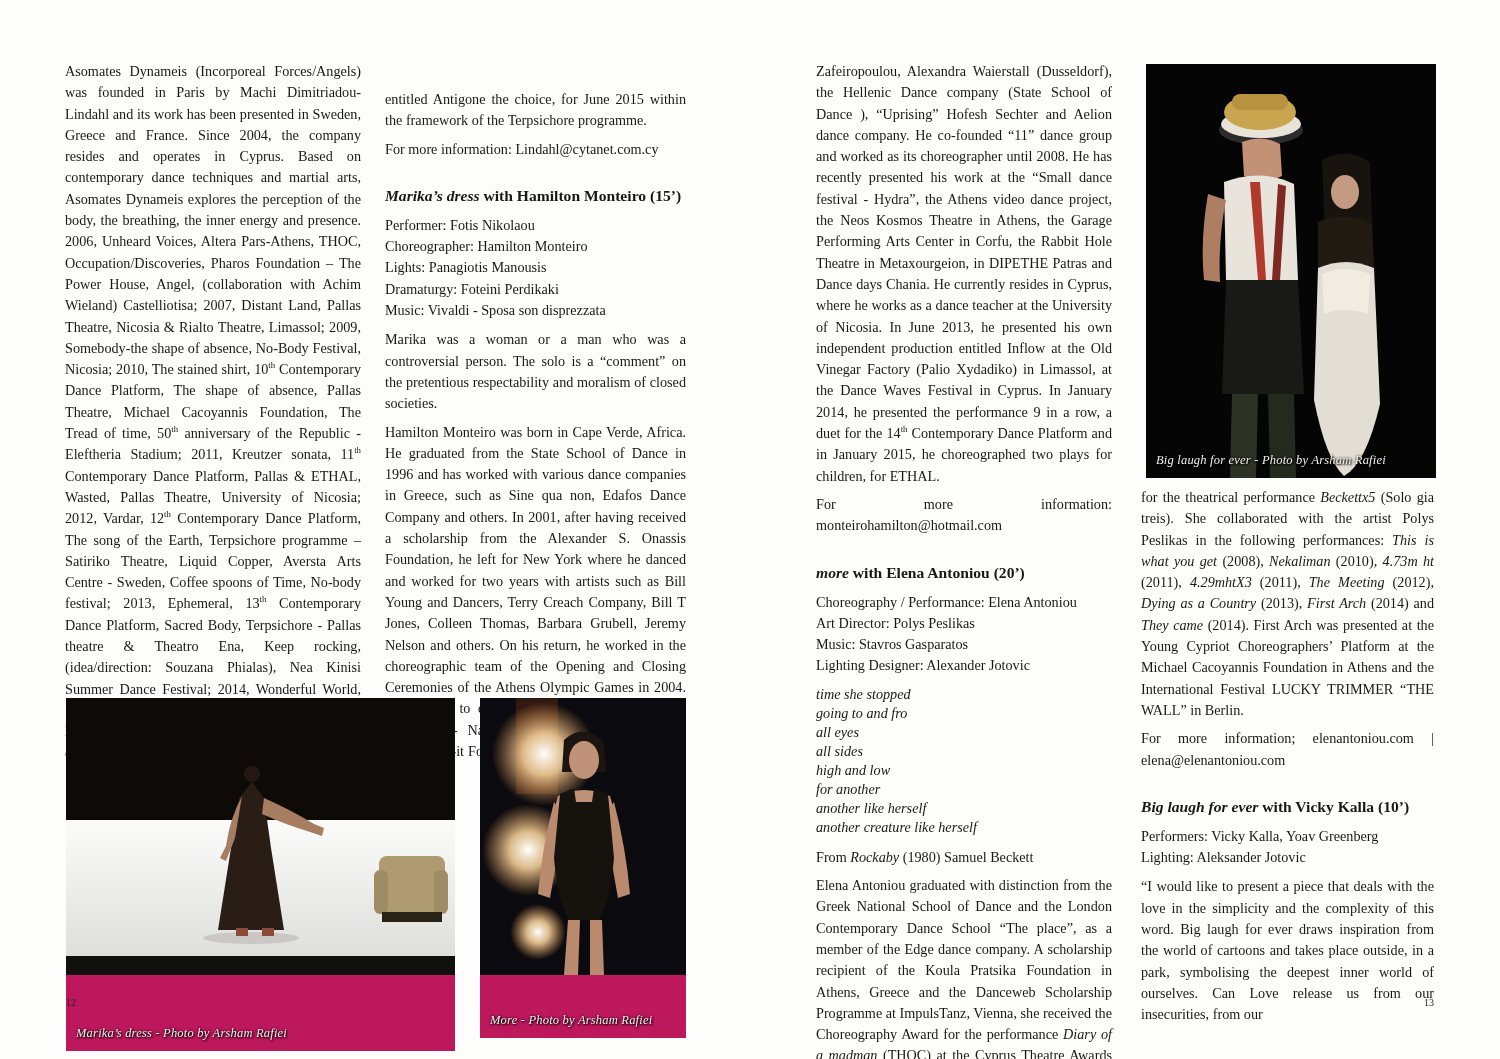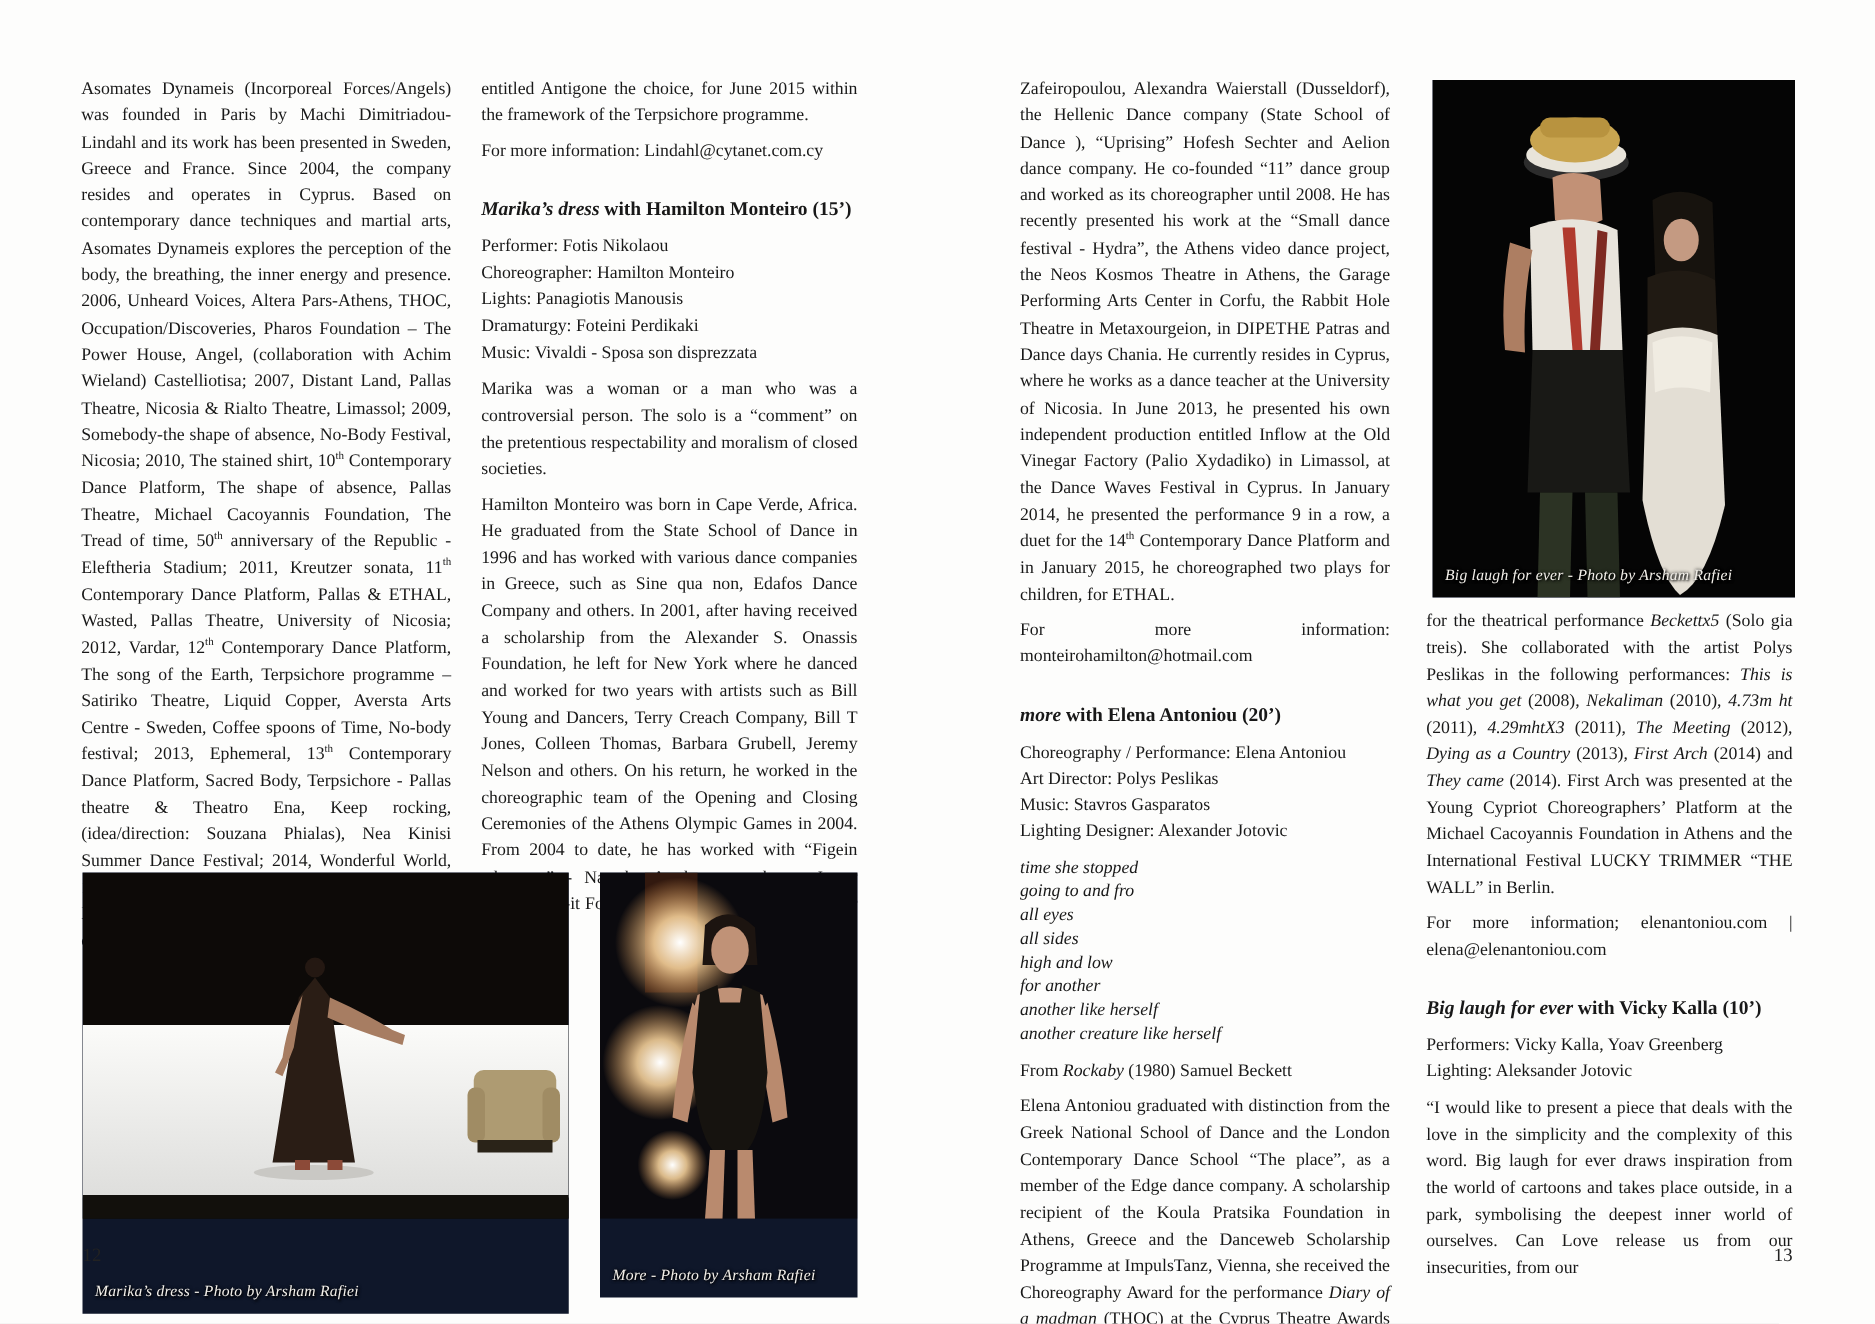--- a/index.html
+++ b/index.html
@@ -4,45 +4,45 @@
 <style>
   html,body { margin:0; padding:0; background:#e9e9e9; }
   .spread {
     position:relative; width:1500px; height:1059px; margin:0 auto;
     background:#fdfdfc; overflow:hidden;
     font-family:"Liberation Serif","DejaVu Serif",serif;
     color:#181818;
   }
   .col { position:absolute; top:61px; font-size:14.2px; line-height:21.3px; }
   .c1 { left:65px;  width:296px; }
-  .c2 { left:385px; width:301px; }
+  .c2 { left:385px; width:301px;margin-top:28px; }
   .c3 { left:816px; width:296px; }
   .c4 { left:1141px; width:293px; top:487px; }
   p.para { margin:0 0 7px 0; text-align:justify; }
   p.para:last-child { margin-bottom:0; }
   .head { font-size:15.6px; font-weight:bold; margin:26px 0 9px 0; line-height:20px; }
   .head .bi { font-style:italic; }
   .it { font-style:italic; }
   sup { font-size:0.62em; line-height:0; vertical-align:super; }
   .credits { margin:0 0 8px 0; }
   .credits div { line-height:21.3px; }
   .poem { margin:4px 0 10px 0; font-style:italic; }
   .poem div { line-height:19px; }
-  .photo { position:absolute; background:#0f172a; overflow:hidden; }
+  .photo { position:absolute; background:#be185d; overflow:hidden; }
   .photo svg { display:block; }
   .ph1 { left:66px;  top:698px; width:389px; height:353px; }
   .ph2 { left:480px; top:698px; width:206px; height:340px; }
   .ph3 { left:1146px; top:64px; width:290px; height:414px; }
   .caption {
     position:absolute; left:10px; bottom:10px;
     font-style:italic; font-size:12.5px; color:#f3f0ea;
     text-shadow:0 0 3px #000, 1px 1px 2px #000; letter-spacing:0.2px;
     white-space:nowrap;
   }
-  .pagenum { position:absolute; top:997px; font-size:15px; color:#222; }
+  .pagenum { position:absolute; top:997px; font-size:10px; color:#222; }
   .pn-left { left:66px; }
   .pn-right { right:66px; }
 </style>
 </head>
 <body>
 
 <div class="spread">
 
   <div class="col c1">
     <p class="para"><span>Asomates Dynameis (Incorporeal Forces/Angels) was founded in Paris by Machi Dimitriadou-Lindahl and its work has been presented in Sweden, Greece and France. Since 2004, the company resides and operates in Cyprus. Based on contemporary dance techniques and martial arts, Asomates Dynameis explores the perception of the body, the breathing, the inner energy and presence. 2006, Unheard Voices, Altera Pars-Athens, THOC, Occupation/Discoveries, Pharos Foundation – The Power House, Angel, (collaboration with Achim Wieland) Castelliotisa; 2007, Distant Land, Pallas Theatre, Nicosia &amp; Rialto Theatre, Limassol; 2009, Somebody-the shape of absence, No-Body Festival, Nicosia; 2010, The stained shirt, 10</span><sup>th</sup><span> Contemporary Dance Platform, The shape of absence, Pallas Theatre, Michael Cacoyannis Foundation, The Tread of time, 50</span><sup>th</sup><span> anniversary of the Republic - Eleftheria Stadium; 2011, Kreutzer sonata, 11</span><sup>th</sup><span> Contemporary Dance Platform, Pallas &amp; ETHAL, Wasted, Pallas Theatre, University of Nicosia; 2012, Vardar, 12</span><sup>th</sup><span> Contemporary Dance Platform, The song of the Earth, Terpsichore programme –Satiriko Theatre, Liquid Copper, Aversta Arts Centre - Sweden, Coffee spoons of Time, No-body festival; 2013, Ephemeral, 13</span><sup>th</sup><span> Contemporary Dance Platform, Sacred Body, Terpsichore - Pallas theatre &amp; Theatro Ena, Keep rocking, (idea/direction: Souzana Phialas), Nea Kinisi Summer Dance Festival; 2014, Wonderful World, 14</span><sup>th</sup><span> Platform, A Lost moment, Nea Kinisi Summer Dance Festival, Echo, Dance House Nicosia. The company is preparing its new work,</span></p>

